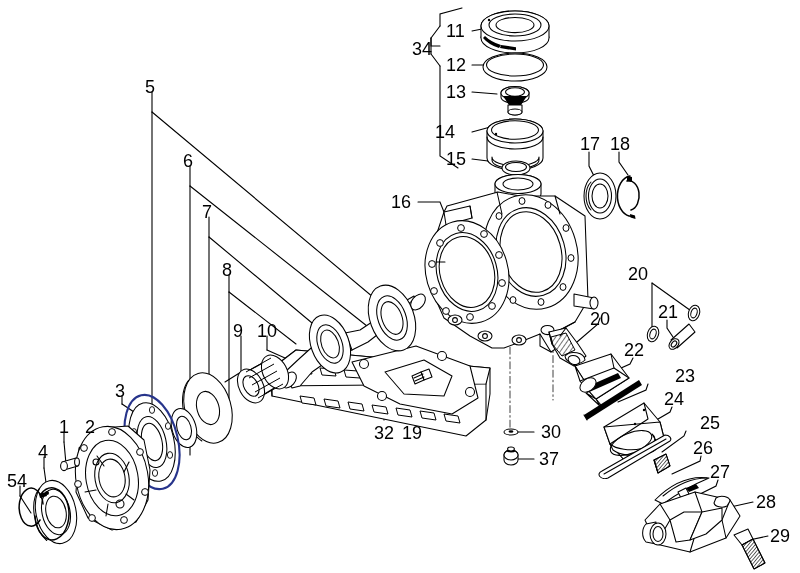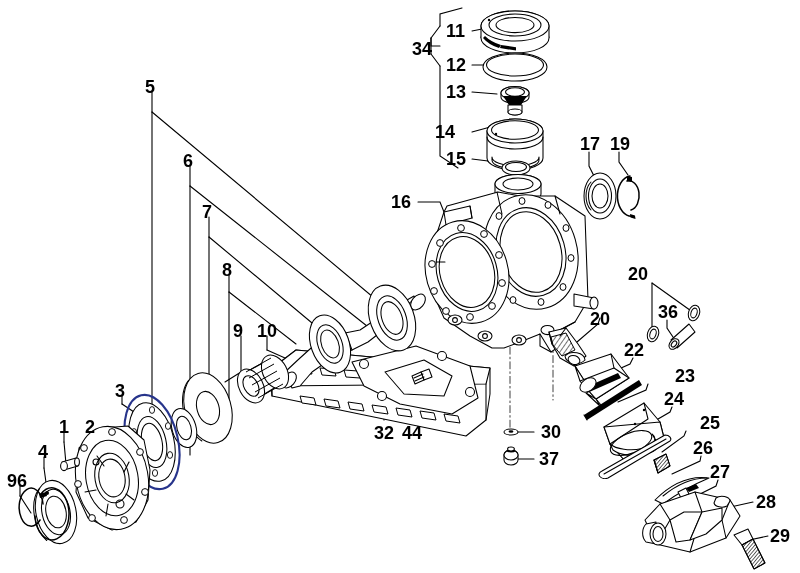--- a/index.html
+++ b/index.html
@@ -7,21 +7,21 @@
     position:relative;
     width:800px;height:573px;
     background:#ffffff;
     font-family:"Liberation Sans","DejaVu Sans",sans-serif;
     overflow:hidden;
   }
   #art{position:absolute;left:0;top:0;width:800px;height:573px;}
   .callout{
     position:absolute;
     font-family:"Liberation Sans","DejaVu Sans",sans-serif;
-    font-weight:bold;
+    font-weight:normal;
     color:#000;
     line-height:1;
     white-space:nowrap;
     user-select:none;
   }
   .cm{font-size:18px;}
 </style>
 </head>
 <body>
 
@@ -519,41 +519,41 @@
   <div class="callout cm" style="left:145px;top:78px">5</div>
   <div class="callout cm" style="left:183px;top:152px">6</div>
   <div class="callout cm" style="left:202px;top:203px">7</div>
   <div class="callout cm" style="left:222px;top:261px">8</div>
   <div class="callout cm" style="left:233px;top:322px">9</div>
   <div class="callout cm" style="left:257px;top:322px">10</div>
   <div class="callout cm" style="left:115px;top:382px">3</div>
   <div class="callout cm" style="left:59px;top:418px">1</div>
   <div class="callout cm" style="left:85px;top:418px">2</div>
   <div class="callout cm" style="left:38px;top:443px">4</div>
-  <div class="callout cm" style="left:7px;top:472px">96</div>
+  <div class="callout cm" style="left:7px;top:472px">54</div>
 
   <div class="callout cm" style="left:412px;top:40px">34</div>
   <div class="callout cm" style="left:446px;top:22px">11</div>
   <div class="callout cm" style="left:446px;top:56px">12</div>
   <div class="callout cm" style="left:446px;top:83px">13</div>
   <div class="callout cm" style="left:435px;top:123px">14</div>
   <div class="callout cm" style="left:446px;top:150px">15</div>
 
   <div class="callout cm" style="left:391px;top:193px">16</div>
   <div class="callout cm" style="left:580px;top:135px">17</div>
-  <div class="callout cm" style="left:610px;top:135px">19</div>
+  <div class="callout cm" style="left:610px;top:135px">18</div>
   <div class="callout cm" style="left:590px;top:310px">20</div>
   <div class="callout cm" style="left:628px;top:265px">20</div>
-  <div class="callout cm" style="left:658px;top:303px">36</div>
+  <div class="callout cm" style="left:658px;top:303px">21</div>
   <div class="callout cm" style="left:624px;top:341px">22</div>
   <div class="callout cm" style="left:675px;top:367px">23</div>
   <div class="callout cm" style="left:664px;top:390px">24</div>
   <div class="callout cm" style="left:700px;top:414px">25</div>
   <div class="callout cm" style="left:693px;top:439px">26</div>
   <div class="callout cm" style="left:710px;top:463px">27</div>
   <div class="callout cm" style="left:756px;top:493px">28</div>
   <div class="callout cm" style="left:770px;top:527px">29</div>
   <div class="callout cm" style="left:541px;top:423px">30</div>
   <div class="callout cm" style="left:539px;top:450px">37</div>
   <div class="callout cm" style="left:374px;top:424px">32</div>
-  <div class="callout cm" style="left:402px;top:424px">44</div>
+  <div class="callout cm" style="left:402px;top:424px">19</div>
 
 </div>
 
 </body></html>

